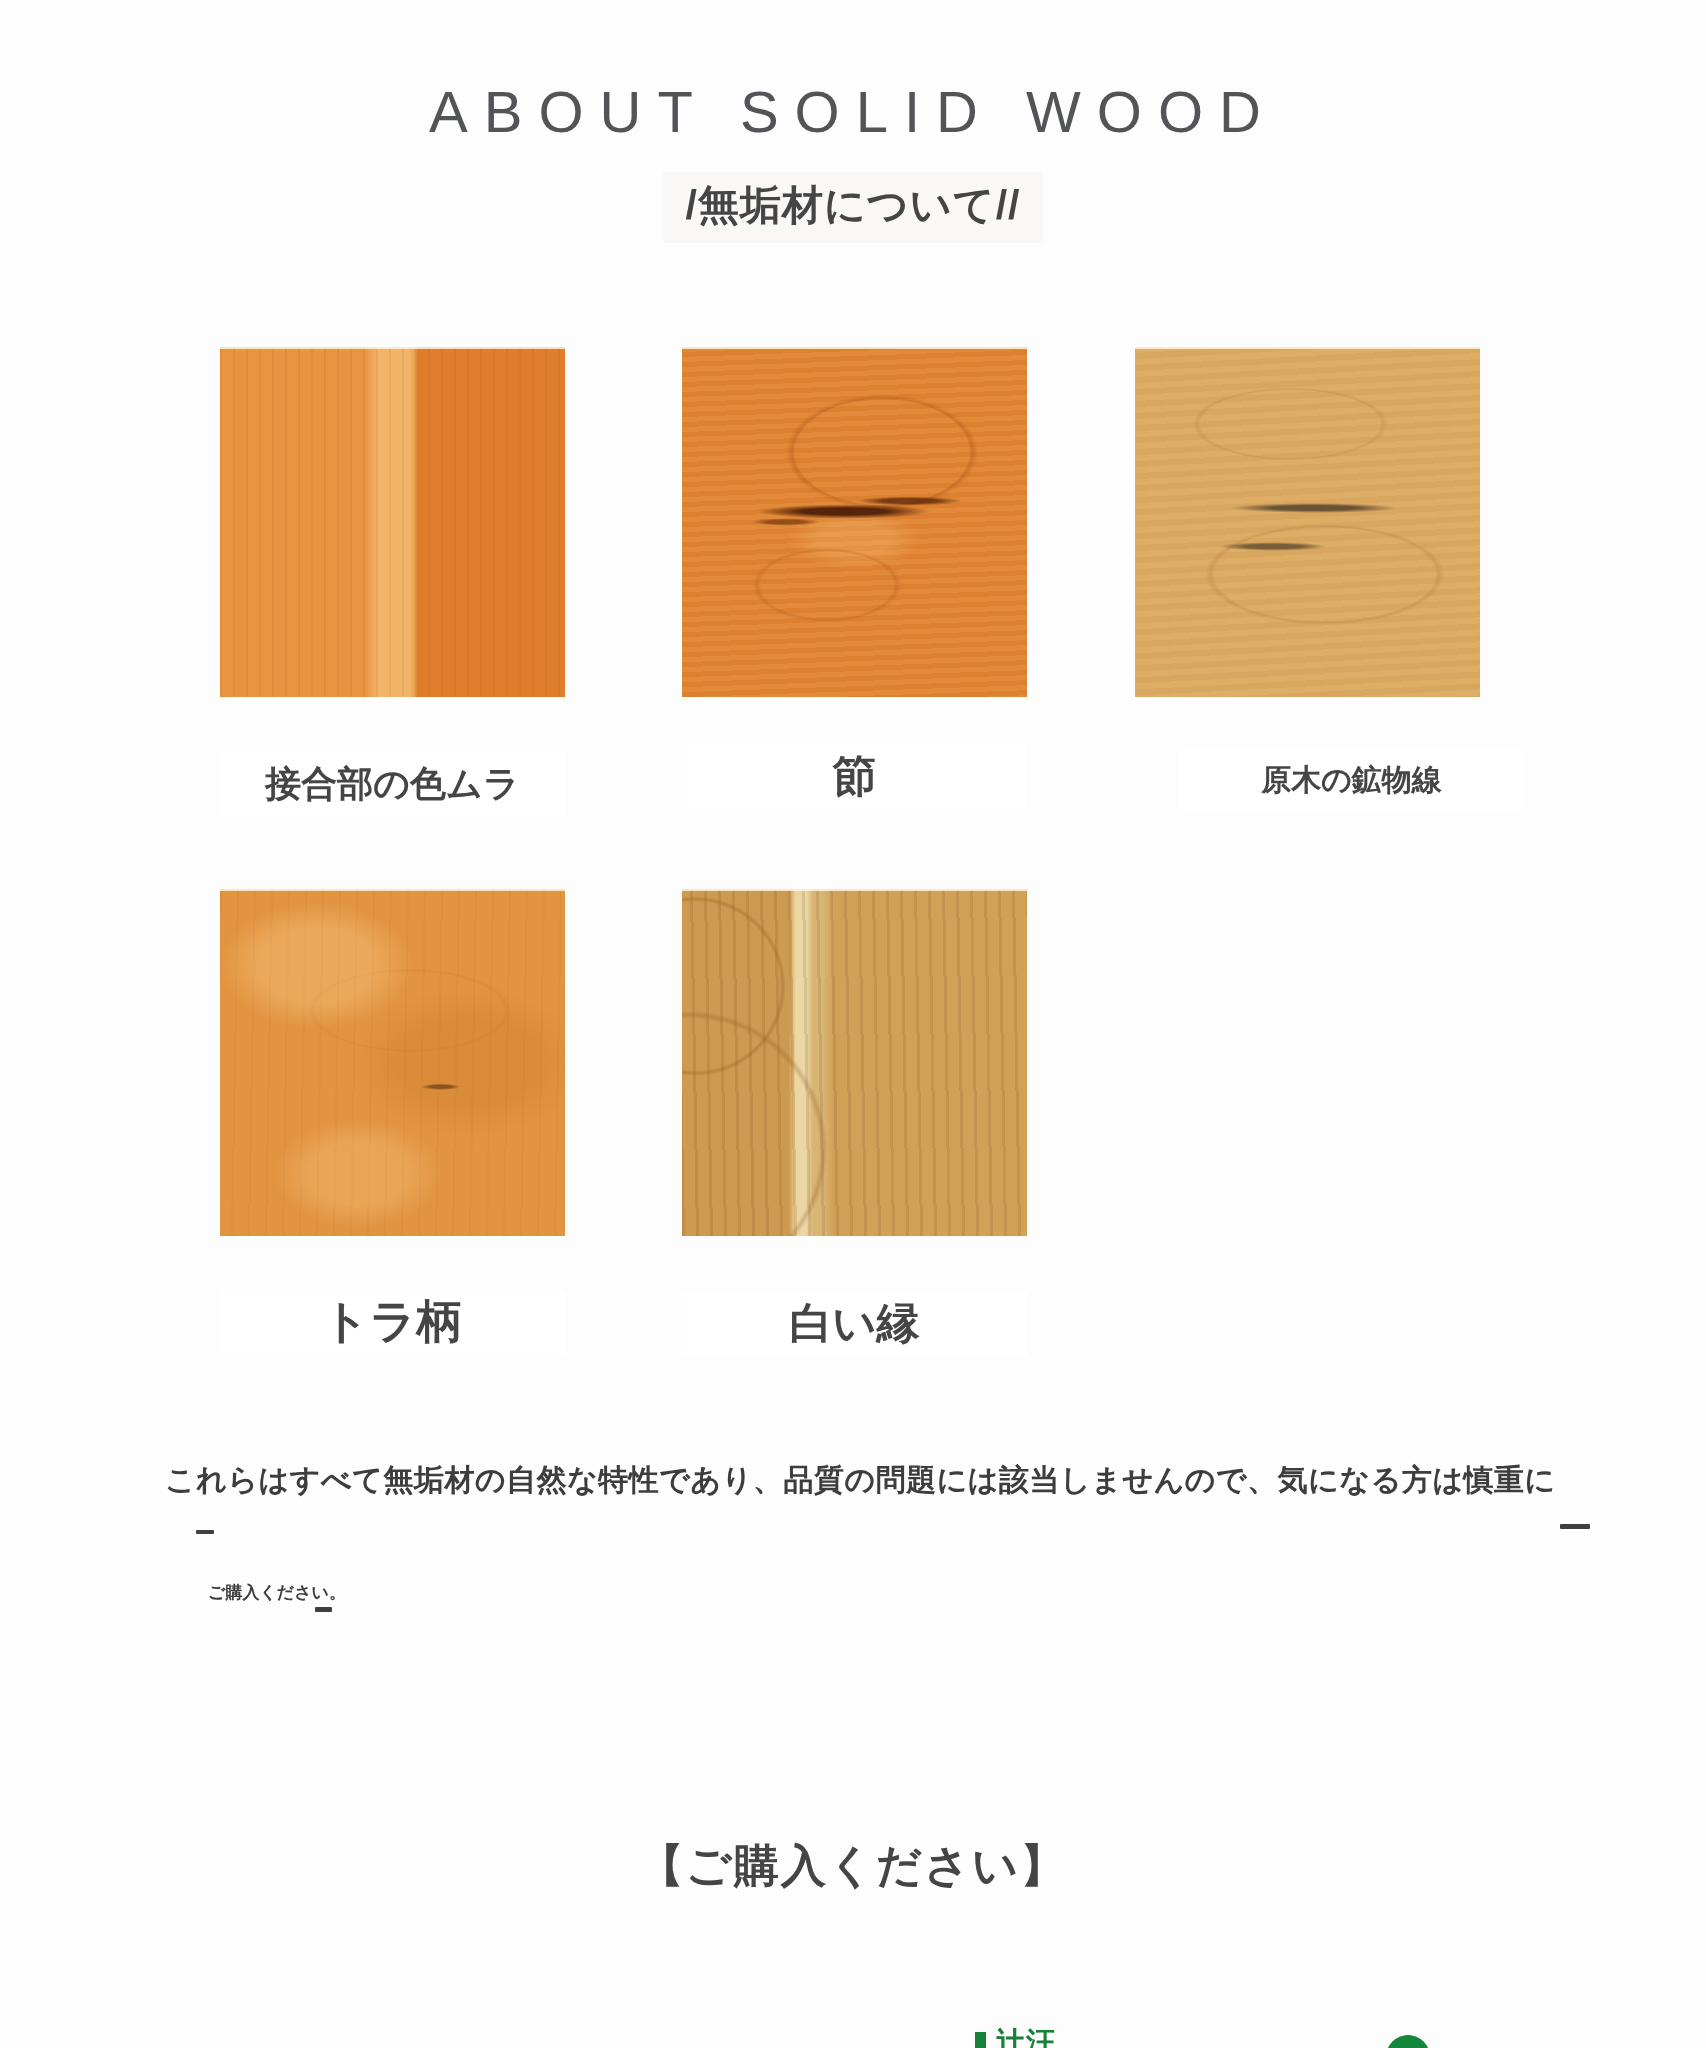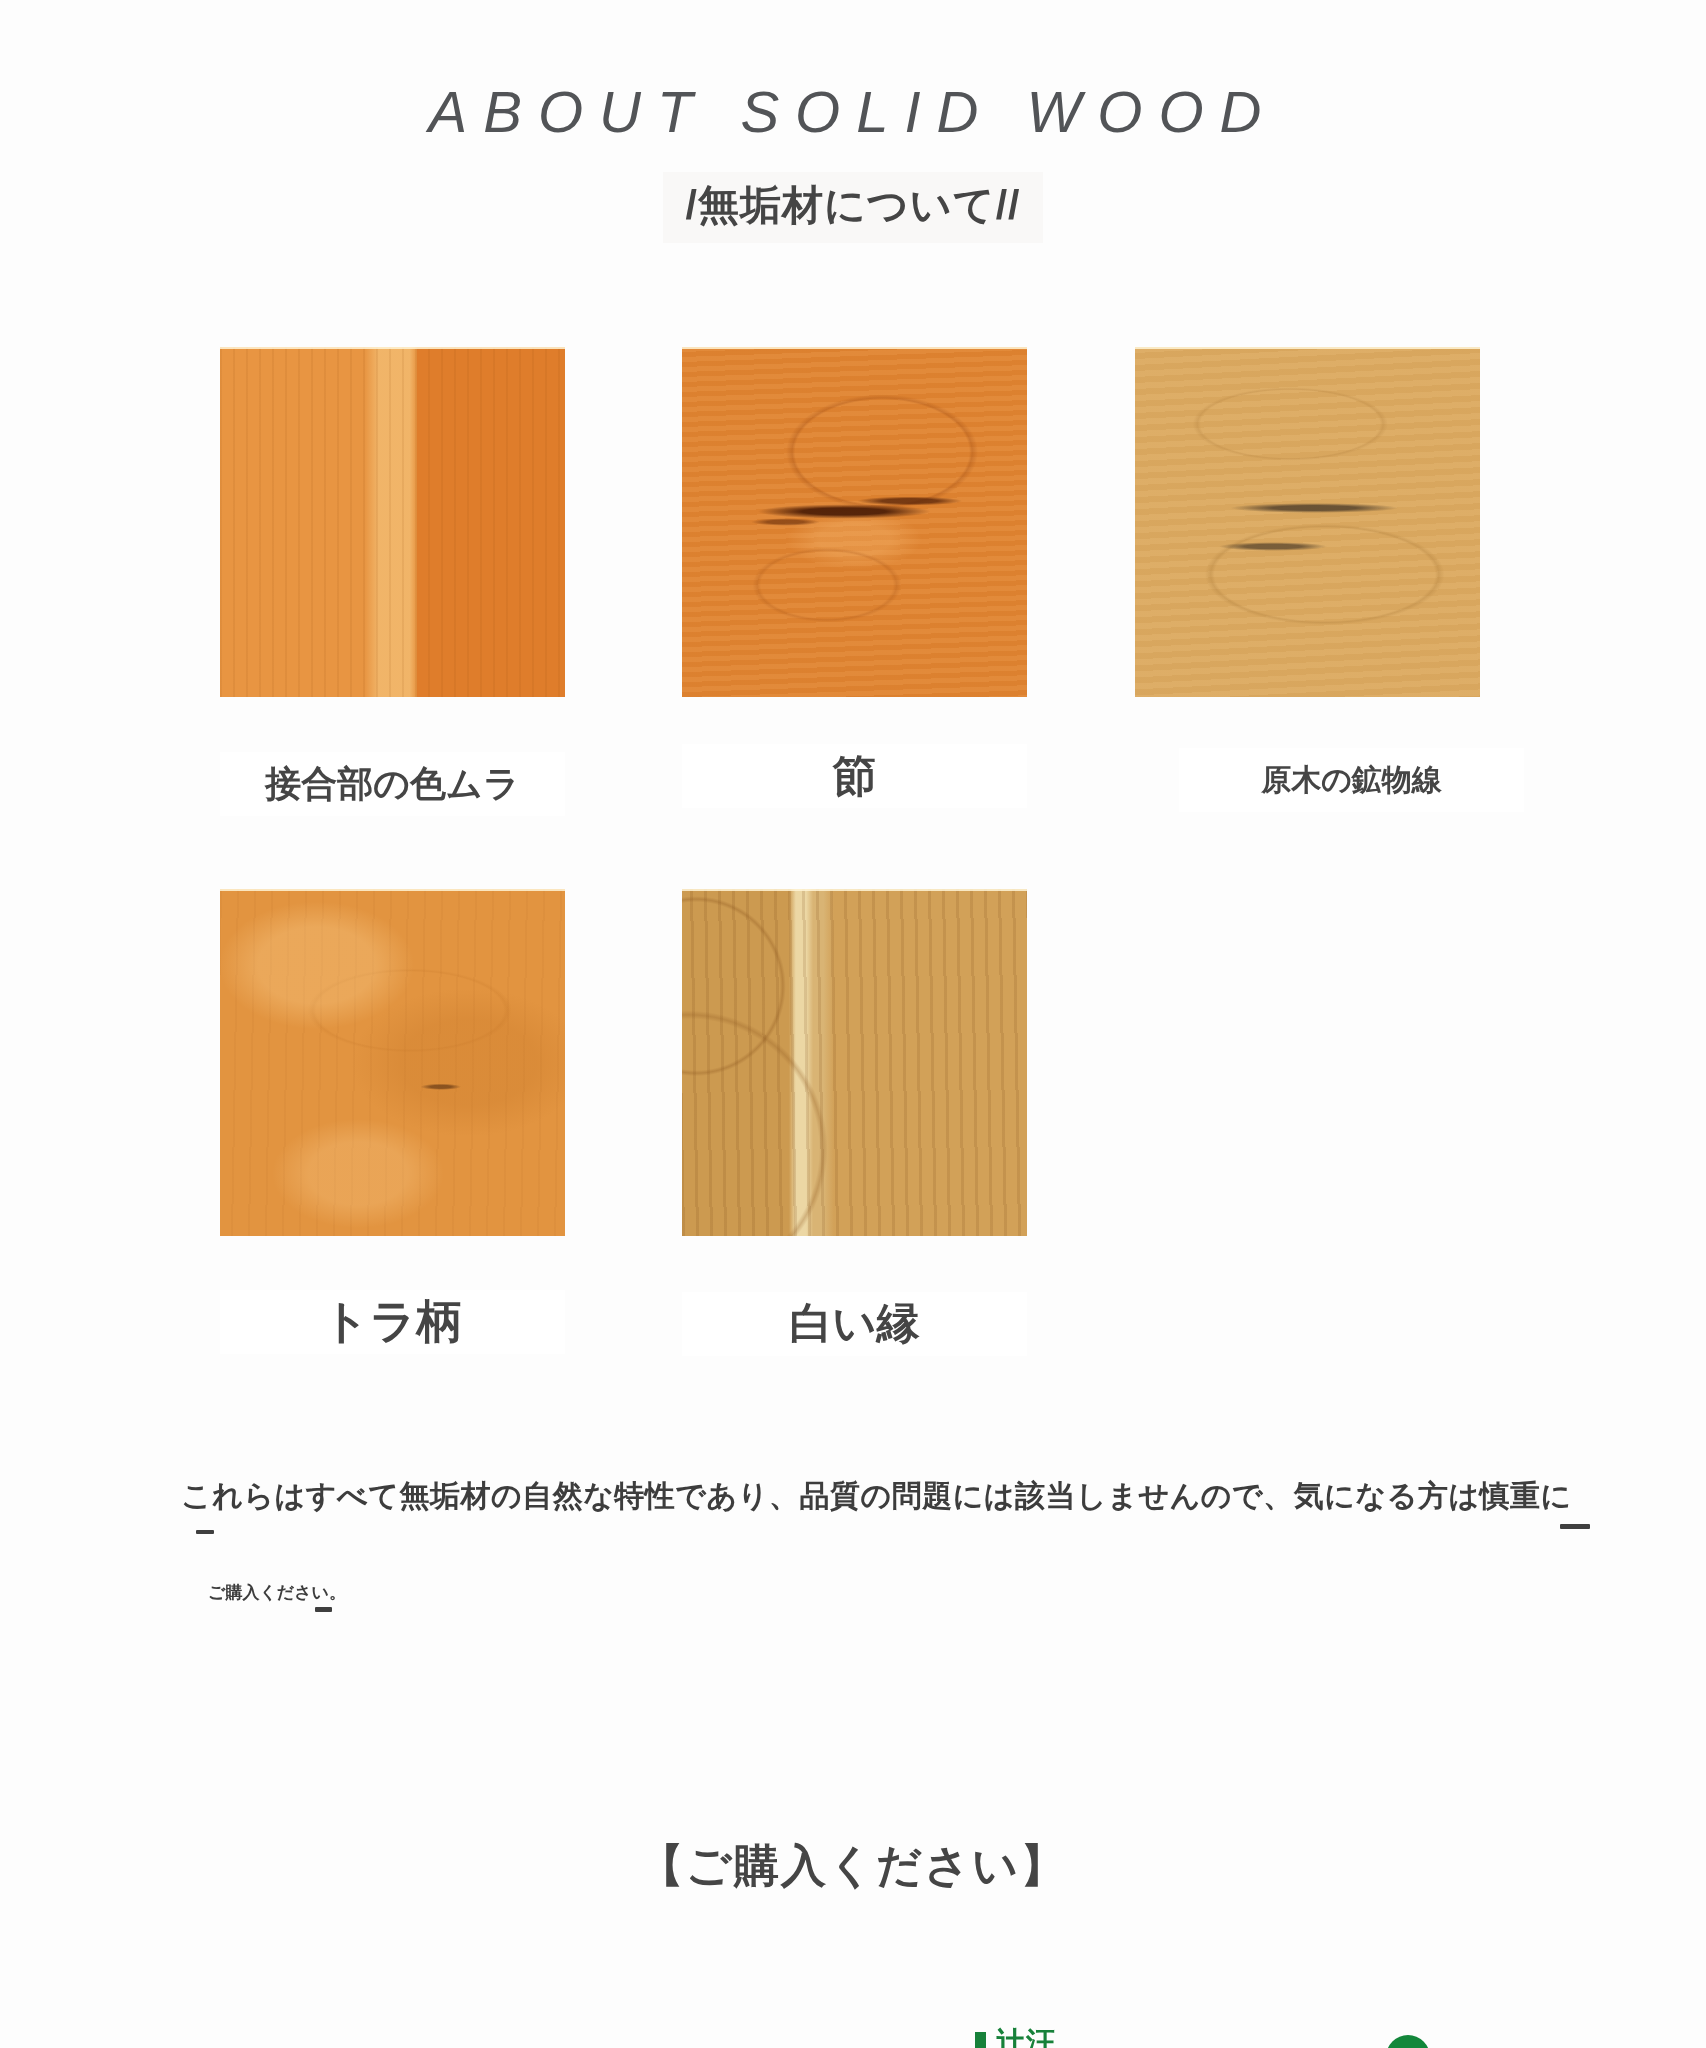--- a/index.html
+++ b/index.html
@@ -9,21 +9,21 @@
     background:#fdfdfd;
     overflow:hidden;
     font-family:"Liberation Sans", sans-serif;
     color:#4a4a4a;
   }
   
   .main-title{
     position:absolute;top:78px;left:0;width:100%;
     text-align:center;
     font-size:58px;font-weight:300;letter-spacing:16px;
-    color:#525457;margin:0;font-style:italic;
+    color:#525457;margin:0;
   }
   .sub-title{
     position:absolute;top:172px;left:0;width:100%;
     text-align:center;margin:0;
   }
   .sub-title span{
     display:inline-block;
     background:#f9f8f7;
     padding:6px 22px 10px 22px;
     font-size:41px;font-weight:800;color:#454545;
@@ -85,21 +85,21 @@
     background:#ffffff;
   }
   .cap-1{ left:220px;  top:752px; font-size:36px; }
   .cap-2{ left:682px;  top:744px; font-size:44px; }
   .cap-3{ left:1179px; top:748px; font-size:30px; }
   .cap-4{ left:220px;  top:1290px; font-size:46px; }
   .cap-5{ left:682px;  top:1292px; font-size:43px; }
   
   .note-line1{
     position:absolute;left:165px;top:1460px;width:1400px;
-    margin:16px;font-size:30px;font-weight:800;color:#3d3d3d;
+    margin:0;font-size:30px;font-weight:800;color:#3d3d3d;
     letter-spacing:0.5px;white-space:nowrap;
   }
   .note-line2{
     position:absolute;left:193px;top:1566px;
     margin:15px;font-size:17px;font-weight:800;color:#3d3d3d;
   }
   .dash{ position:absolute;background:#3f3f3f;border-radius:1px; }
   .dash-left { left:196px;  top:1530px; width:18px; height:4px; }
   .dash-right{ left:1560px; top:1524px; width:30px; height:5px; }
   .dash-mid  { left:315px;  top:1607px; width:17px; height:5px; }

